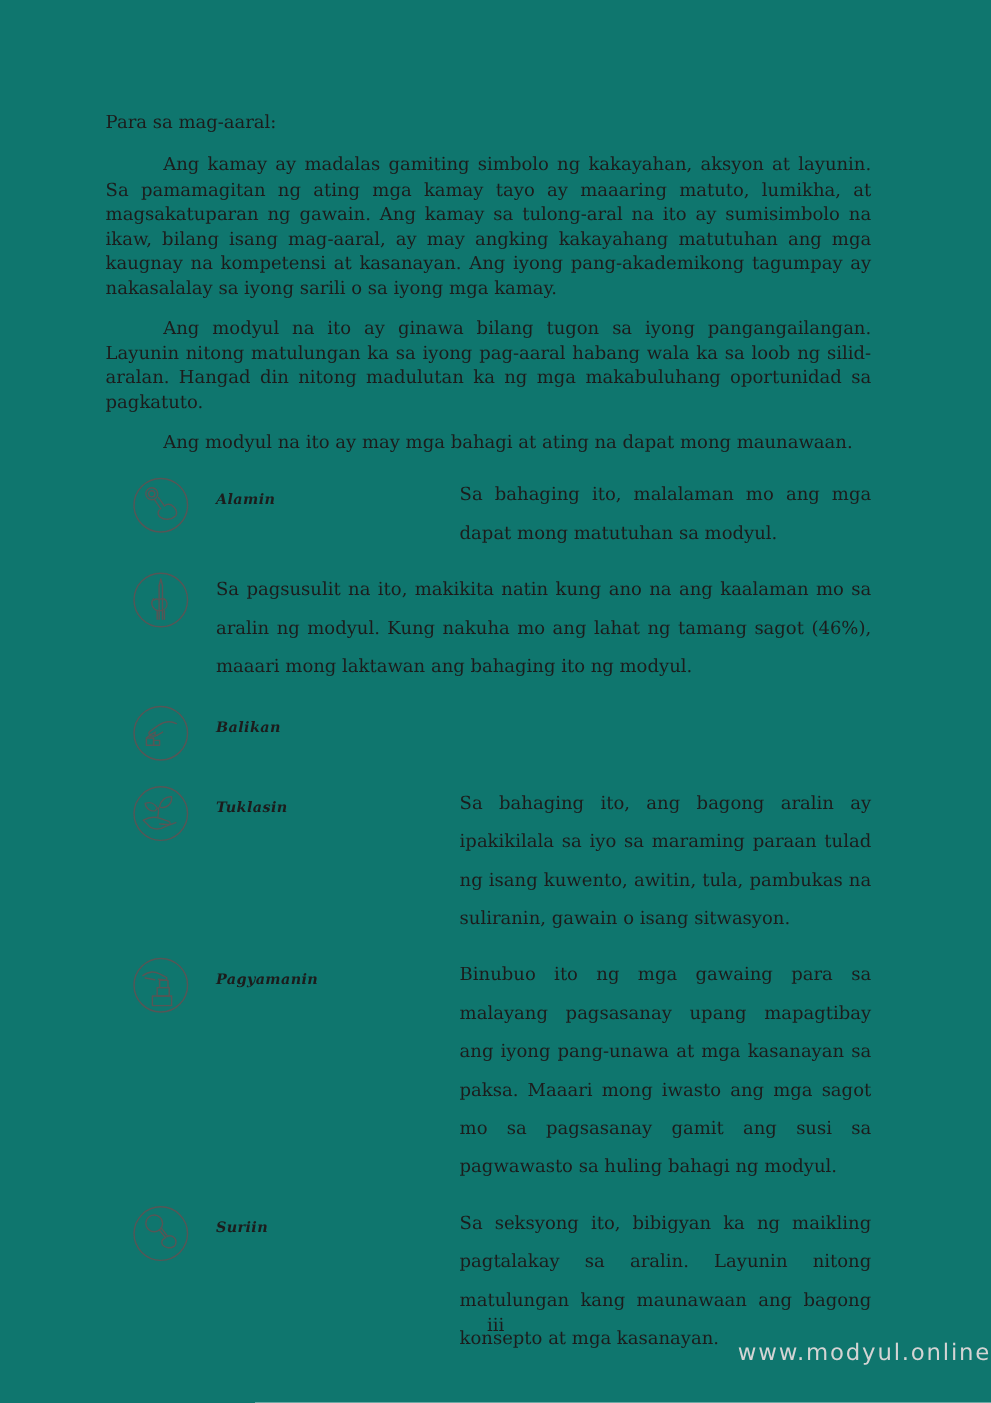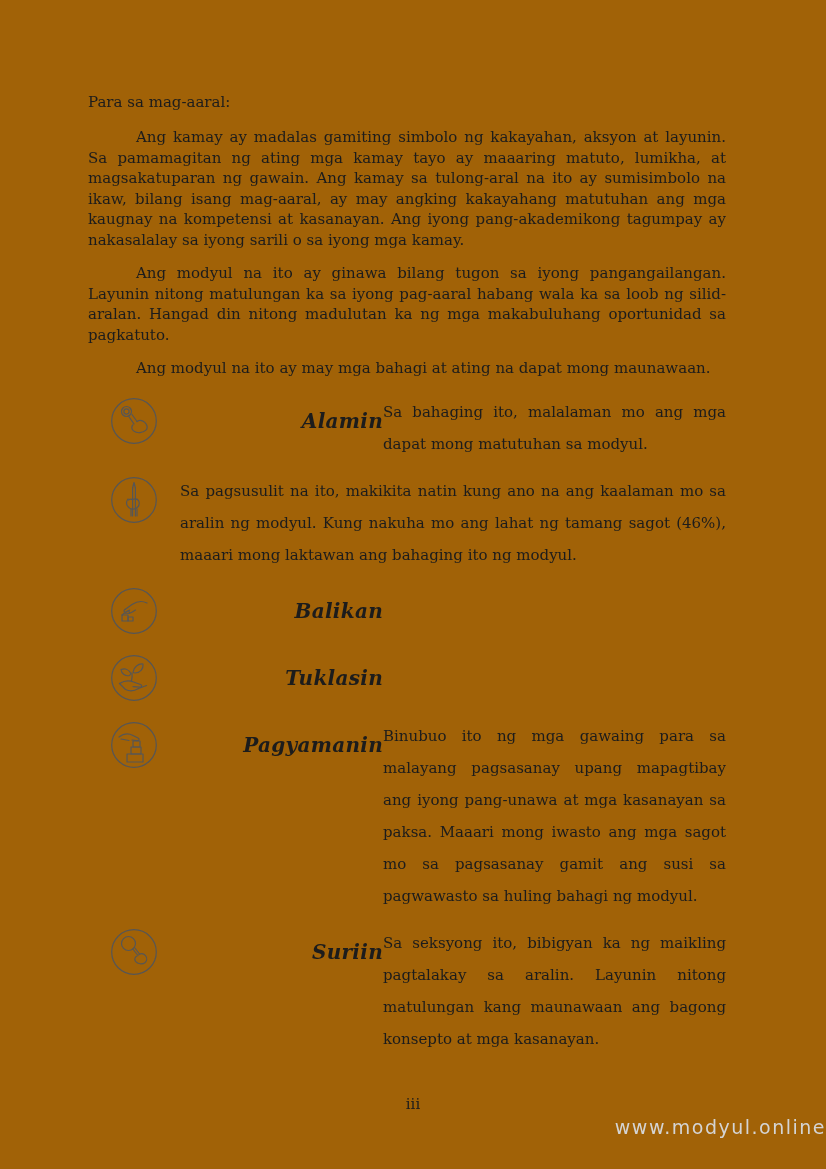--- a/index.html
+++ b/index.html
@@ -1,20 +1,20 @@
 <!DOCTYPE html>
 <html><head>
 <meta charset="utf-8">
 <style>
   html, body { margin: 0; padding: 0; background: #ffffff; }
   .page {
     position: relative;
     width: 826px;
     height: 1169px;
-    background: #a16207;
+    background: #0f766e;
     font-family: "DejaVu Serif", serif;
     color: #1c1c1c;
     overflow: hidden;
   }
   .content {
     position: absolute;
     left: 88px;
     top: 92px;
     width: 638px;
   }
@@ -46,23 +46,22 @@
     box-sizing: border-box;
   }
   .icon-cell svg { display: block; }
   .label-cell {
     flex: none;
     width: 203px;
     padding-top: 13px;
     box-sizing: border-box;
     font-weight: bold;
     font-style: italic;
-    font-size: 20px;
+    font-size: 12px;
     letter-spacing: 0.3px;
-    text-align: right;
   }
   .desc-cell {
     flex: 1;
     font-size: 15px;
     line-height: 32px;
     text-align: justify;
   }
   .page-number {
     position: absolute;
     top: 1095px;
@@ -157,20 +156,21 @@
               <circle cx="25" cy="25" r="22.3"></circle>
               <path d="M24 19 c1 -5 5 -8.5 10 -8 c0.6 5 -3 9 -8 9 c-1 0 -1.8 -0.4 -2 -1 z"></path>
               <path d="M22 20.5 c-2 -4 -6 -5.5 -10 -4 c0.5 4.5 4.5 7 8.5 6 z"></path>
               <path d="M23 20 q0.5 4 -0.5 7.5"></path>
               <path d="M10.5 30.5 c5 -3 9.5 -3.2 14 -1.5 l7 2.5 c2 0.8 1.6 2.6 -0.5 2.6 l-7 -0.5"></path>
               <path d="M10.5 30.5 l6 6 c4 2 9 1.5 13 -1 l8 -3"></path>
             </g>
           </svg>
         </div>
         <div class="label-cell">Tuklasin</div>
+        <div class="desc-cell">Sa bahaging ito, ang bagong aralin ay ipakikilala sa iyo sa maraming paraan tulad ng isang kuwento, awitin, tula, pambukas na suliranin, gawain o isang sitwasyon.</div>
       </div>
 
       <div class="section-row">
         <div class="icon-cell">
           <svg width="50" height="50" viewBox="0 0 50 50">
             <g class="lineart">
               <circle cx="25" cy="25" r="22.3"></circle>
               <path d="M10 17 c4.5 -3.5 9.5 -3.8 14 -1.5 l5 2.5 c1.8 1 1.2 2.8 -0.8 2.6 l-5.2 -0.6"></path>
               <path d="M12 19 l8 1.5"></path>
               <path d="M24 21 h7 v6 h-7 z"></path>

